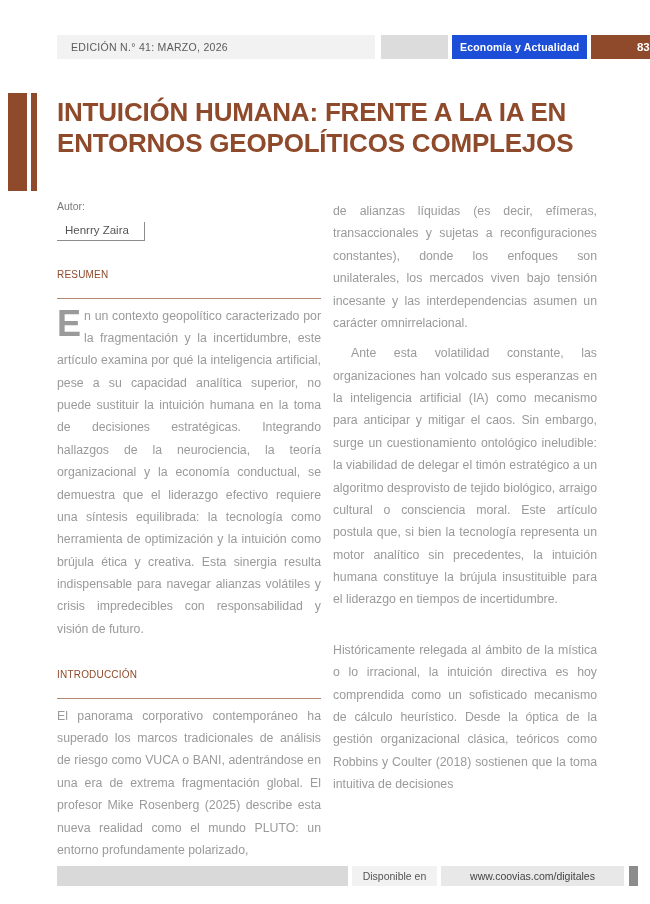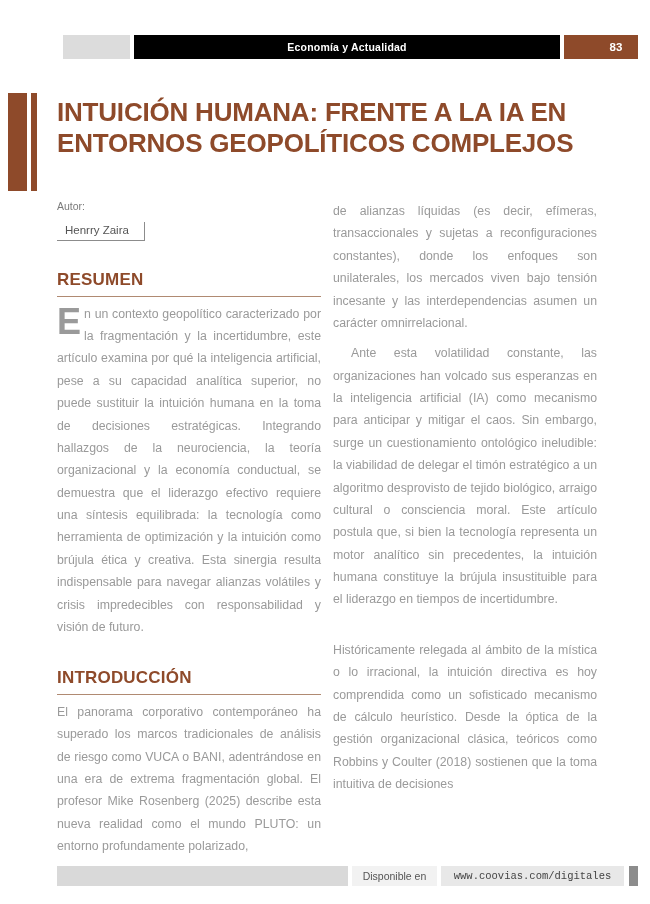--- a/index.html
+++ b/index.html
@@ -38,21 +38,21 @@
   }
   .hdr-gap {
     flex: 0 0 6px;
   }
   .hdr-blank {
     background: #dcdcdc;
     flex: 0 0 67px;
   }
   .hdr-gap2 { flex: 0 0 4px; }
   .hdr-section {
-    background: #000000;
+    background: #1d4ed8;
     flex: 1 1 auto;
     display: flex;
     align-items: center;
     justify-content: center;
     color: #ffffff;
     font-size: 10.5px;
     font-weight: bold;
     letter-spacing: 0.2px;
     white-space: nowrap;
     padding: 0 8px;
@@ -128,26 +128,26 @@
   .col {
     position: absolute;
     top: 268px;
     width: 264px;
   }
   .col-left { left: 57px; }
   .col-right { left: 333px; top: 200px; }
 
   .sec-head {
     margin: 0 0 6px 0;
-    font-size: 17px;
-    font-weight: bold;
+    font-size: 10px;
+    font-weight: normal;
     color: #8e4a2a;
     letter-spacing: 0.2px;
     border-bottom: 1.4px solid #b08a72;
-    padding-bottom: 3px;
+    padding-bottom: 15px;
     line-height: 1.45;
   }
   .sec-head.tight { letter-spacing: 0px; }
 
   p.body {
     margin: 0 0 8px 0;
     font-size: 12.3px;
     line-height: 1.82;
     color: #9a9a9a;
     text-align: justify;
@@ -197,32 +197,32 @@
   }
   .ftr-gap2 { flex: 0 0 4px; }
   .ftr-url {
     background: #e8e8e8;
     flex: 1 1 auto;
     display: flex;
     align-items: center;
     justify-content: center;
     font-size: 10.5px;
     color: #444444;
-    font-family: Liberation Mono, monospace;
   }
   .ftr-gap3 { flex: 0 0 5px; }
   .ftr-end {
     background: #8c8c8c;
     flex: 0 0 9px;
   }
 </style>
 </head>
 <body>
 
 <div class="header">
+  <div class="hdr-edition">EDICIÓN N.° 41: MARZO, 2026</div>
   <div class="hdr-gap"></div>
   <div class="hdr-blank"></div>
   <div class="hdr-gap2"></div>
   <div class="hdr-section">Economía y Actualidad</div>
   <div class="hdr-gap3"></div>
   <div class="hdr-page">83</div>
 </div>
 
 <div class="accent-bar-wide"></div>
 <div class="accent-bar-thin"></div>

